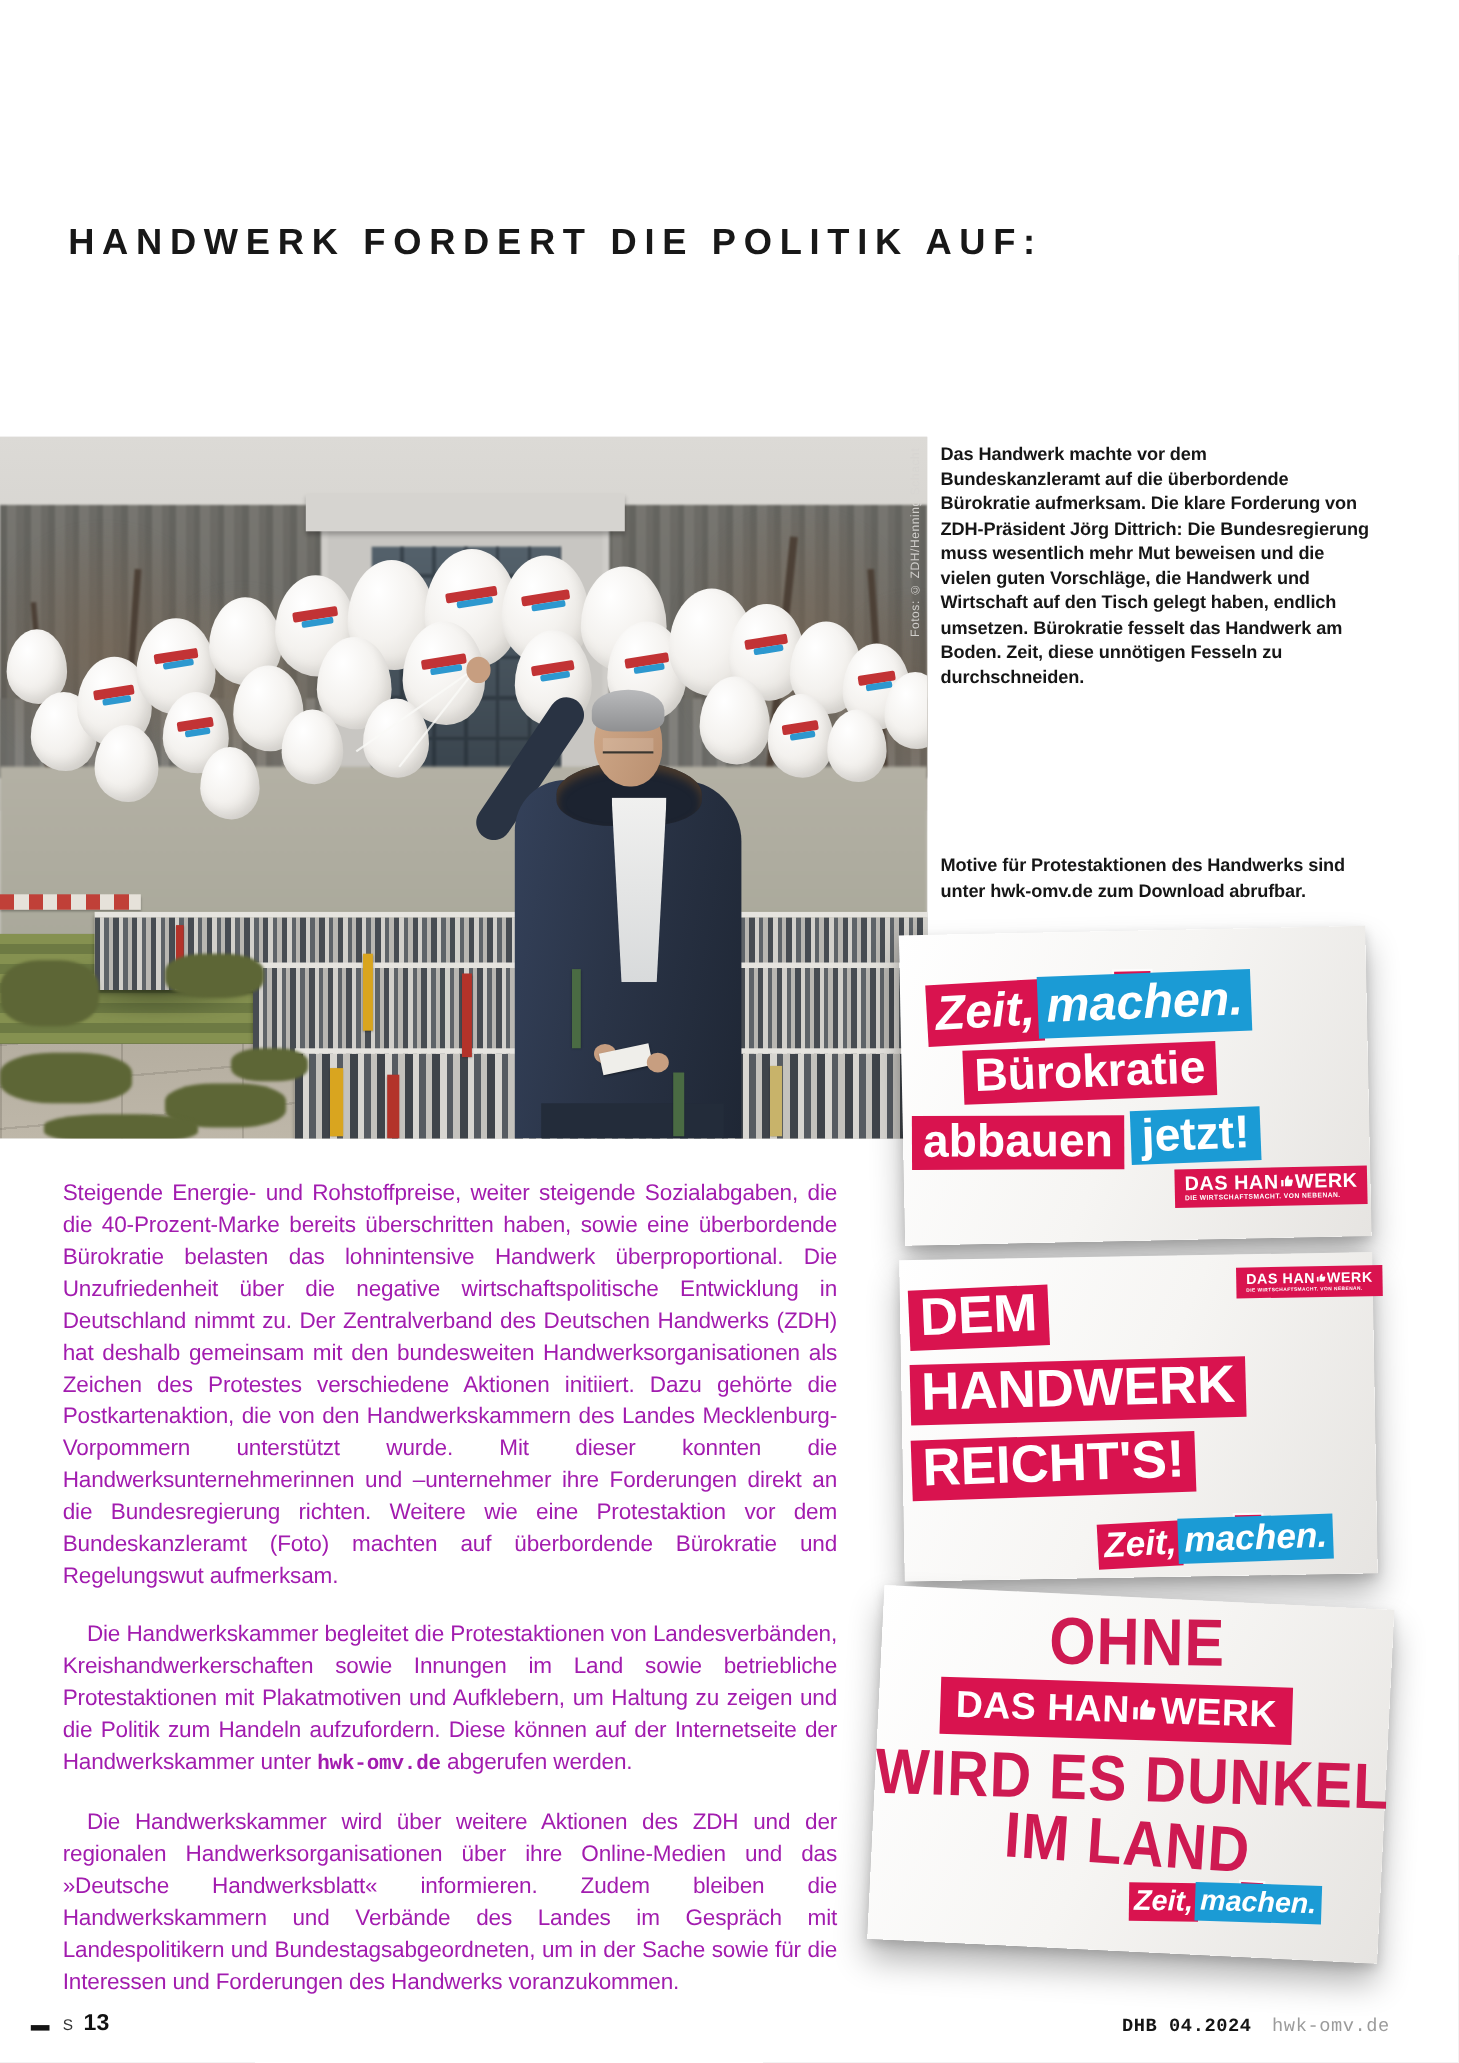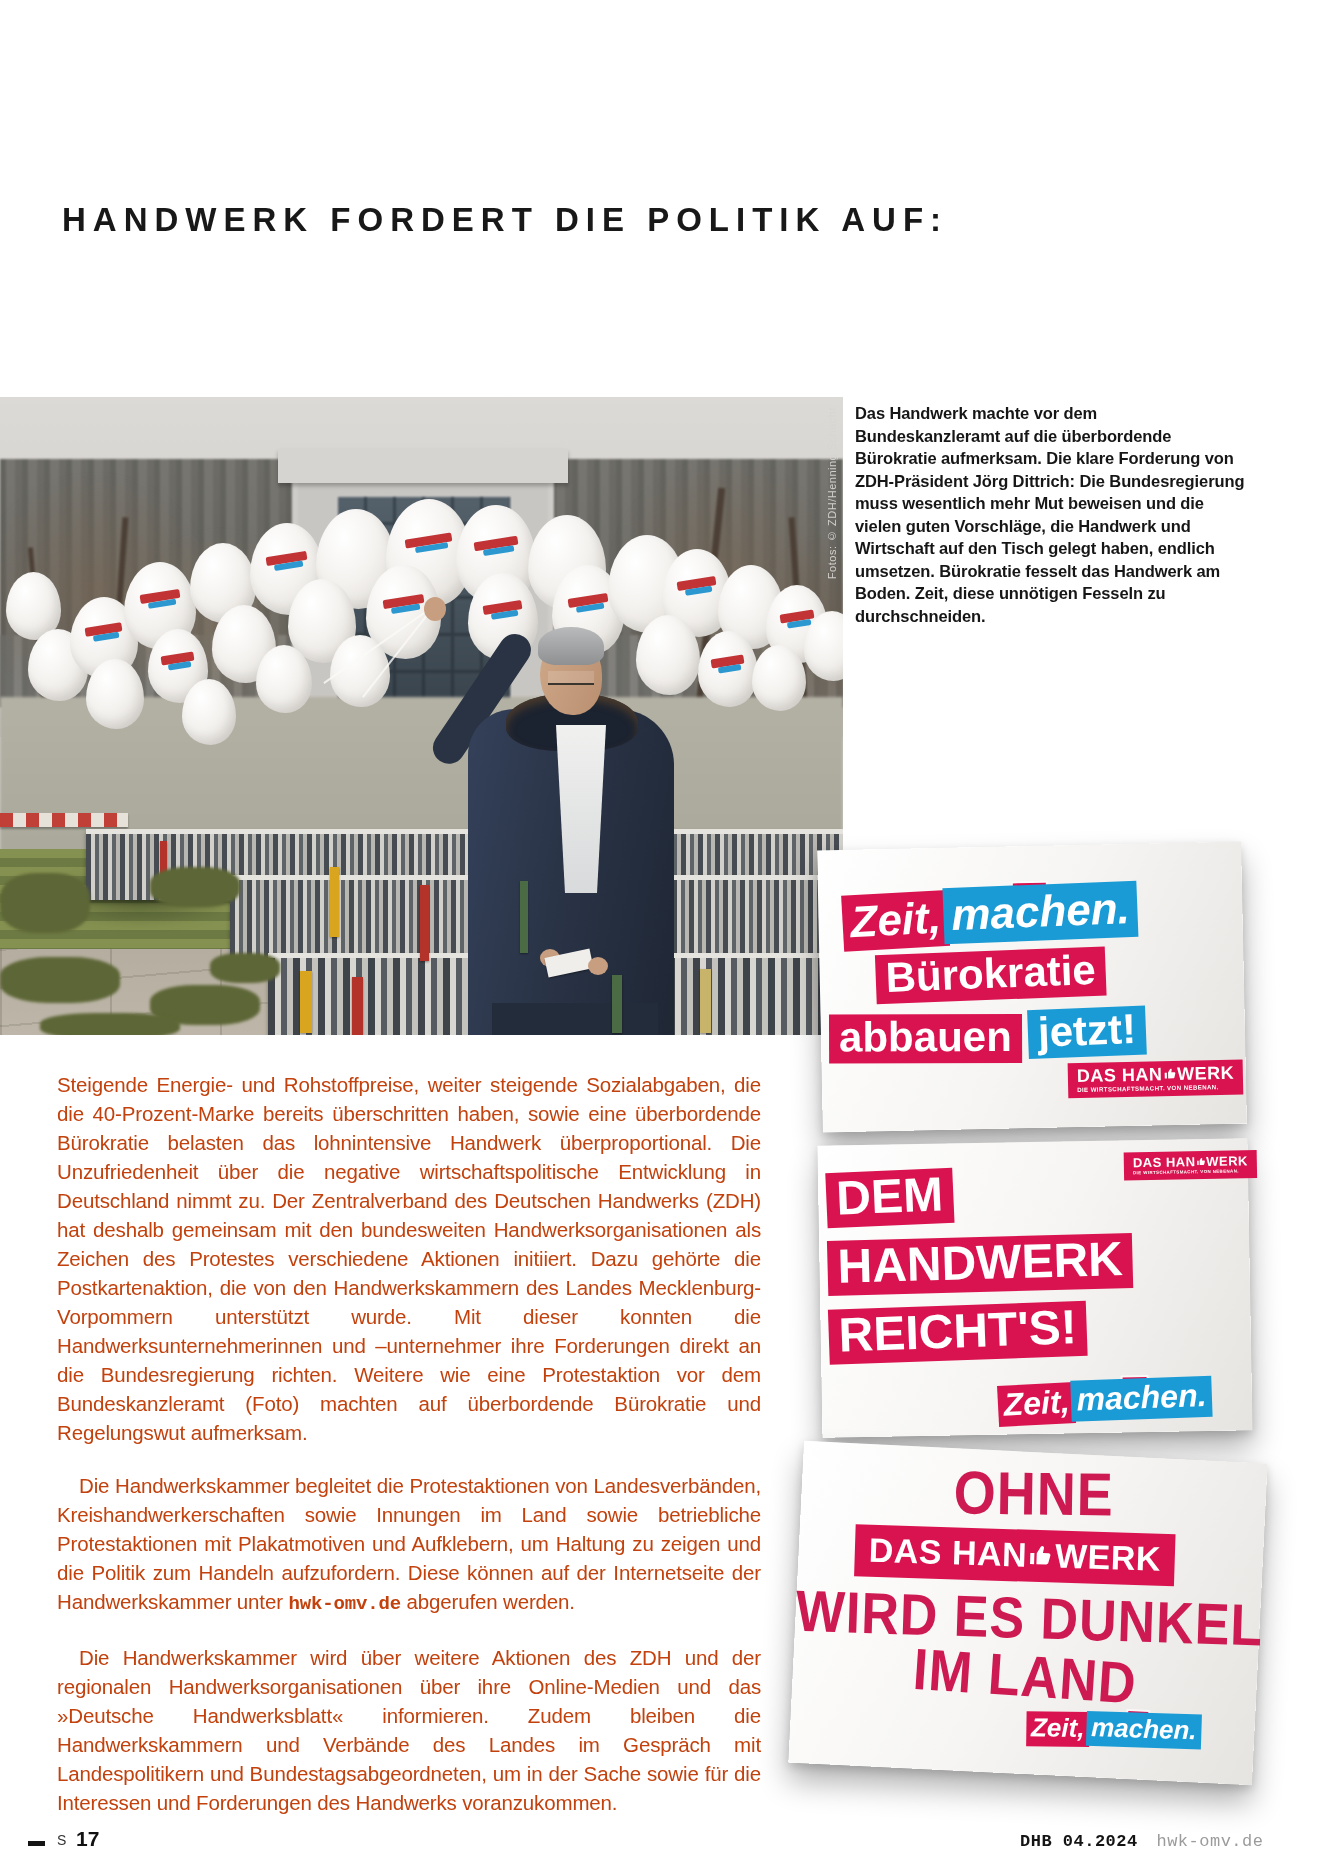--- a/index.html
+++ b/index.html
@@ -101,21 +101,21 @@
   .dh-logo{display:inline-block;background:var(--pink);color:#fff;text-align:left;
       padding:4px 9px 5px;line-height:1;}
   .dh-main{font-weight:800;letter-spacing:.5px;white-space:nowrap;}
   .dh-sub{font-weight:700;font-size:.34em;letter-spacing:.4px;margin-top:2px;white-space:nowrap;}
   .thumb{display:inline-block;height:.82em;width:.82em;vertical-align:-6%;}
   .stamp{font-weight:800;color:#ce1a52;letter-spacing:1px;transform:scaleY(1.12);
       white-space:nowrap;line-height:1;}
 
   
   .bodytext{left:57px;top:1070px;width:704px;font-size:20.5px;line-height:29px;
-      color:#c2410c;text-align:justify;letter-spacing:-.15px;}
+      color:#a21caf;text-align:justify;letter-spacing:-.15px;}
   .bodytext p{margin:0;}
   .bodytext p.indent{text-indent:22px;margin-top:24px;}
   .inlink{font-weight:700;font-family:"Liberation Mono", monospace;font-size:19px;}
 
   
   .footer-bar{left:28px;top:1841px;width:17px;height:5px;background:#141414;}
   .footer-s{left:57px;top:1832px;font-size:14px;color:#333;letter-spacing:1px;}
   .footer-num{left:76px;top:1827px;font-size:21px;font-weight:800;color:#111;}
   .footer-right{left:1020px;top:1831px;font-size:17px;white-space:nowrap;text-align:center;}
   .footer-issue{font-weight:800;color:#141414;font-family:"Liberation Mono", monospace;letter-spacing:.5px;}
@@ -241,20 +241,21 @@
       <div class="abs spine" style="left: 160px; top: 444px; width: 7px; height: 50px; background: rgb(179, 51, 42);"></div>
       <div class="abs grasspatch" style="left: 0px; top: 560px; width: 120px; height: 46px;"></div>
       <div class="abs grasspatch" style="left: 150px; top: 588px; width: 110px; height: 40px;"></div>
       <div class="abs grasspatch" style="left: 40px; top: 616px; width: 140px; height: 26px;"></div>
       <div class="abs grasspatch" style="left: 210px; top: 556px; width: 70px; height: 30px;"></div>
       <div class="abs grasspatch" style="left: 0px; top: 476px; width: 90px; height: 60px;"></div>
       <div class="abs grasspatch" style="left: 150px; top: 470px; width: 90px; height: 40px;"></div>
     </div>
 
   <div class="abs caption" style="top:402px;">Das Handwerk machte vor dem Bundeskanzleramt auf die überbordende Bürokratie aufmerksam. Die klare Forderung von ZDH-Präsident Jörg Dittrich: Die Bundesregierung muss wesentlich mehr Mut beweisen und die vielen guten Vorschläge, die Handwerk und Wirtschaft auf den Tisch gelegt haben, endlich umsetzen. Bürokratie fesselt das Handwerk am Boden. Zeit, diese unnötigen Fesseln zu durchschneiden.</div>
+  <div class="abs caption" style="top:776px;">Motive für Protestaktionen des Handwerks sind unter hwk-omv.de zum Download abrufbar.</div>
 
   <div class="abs poster" style="left:820px;top:846px;width:424px;height:282px;transform:rotate(-1.2deg);">
     <div class="abs" style="left:24px;top:44px;font-size:44px;">
       <span class="zeitlogo">
         <span class="z-zeit">Zeit,</span><span class="z-zu">zu</span><span class="z-machen">machen.</span>
       </span>
     </div>
     <div class="abs" style="left:56px;top:104px;">
       <span class="blk pinkbg" style="font-size:42px;transform:rotate(-1deg);">Bürokratie</span>
     </div>
@@ -310,19 +311,19 @@
   </div>
 
   <div class="abs bodytext">
     <p>Steigende Energie- und Rohstoffpreise, weiter steigende Sozialabgaben, die die 40-Prozent-Marke bereits überschritten haben, sowie eine überbordende Bürokratie belasten das lohnintensive Handwerk überproportional. Die Unzufriedenheit über die negative wirtschaftspolitische Entwicklung in Deutschland nimmt zu. Der Zentralverband des Deutschen Handwerks (ZDH) hat deshalb gemeinsam mit den bundesweiten Handwerksorganisationen als Zeichen des Protestes verschiedene Aktionen initiiert. Dazu gehörte die Postkartenaktion, die von den Handwerkskammern des Landes Mecklenburg-Vorpommern unterstützt wurde. Mit dieser konnten die Handwerksunternehmerinnen und –unternehmer ihre Forderungen direkt an die Bundesregierung richten. Weitere wie eine Protestaktion vor dem Bundeskanzleramt (Foto) machten auf überbordende Bürokratie und Regelungswut aufmerksam.</p>
     <p class="indent"><span>Die Handwerkskammer begleitet die Protestaktionen von Landesverbänden, Kreishandwerkerschaften sowie Innungen im Land sowie betriebliche Protestaktionen mit Plakatmotiven und Aufklebern, um Haltung zu zeigen und die Politik zum Handeln aufzufordern. Diese können auf der Internetseite der Handwerkskammer unter </span><span class="inlink">hwk-omv.de</span><span> abgerufen werden.</span></p>
     <p class="indent">Die Handwerkskammer wird über weitere Aktionen des ZDH und der regionalen Handwerksorganisationen über ihre Online-Medien und das »Deutsche Handwerksblatt« informieren. Zudem bleiben die Handwerkskammern und Verbände des Landes im Gespräch mit Landespolitikern und Bundestagsabgeordneten, um in der Sache sowie für die Interessen und Forderungen des Handwerks voranzukommen.</p>
   </div>
 
   <div class="abs footer-bar"></div>
   <div class="abs footer-s">S</div>
-  <div class="abs footer-num">17</div>
+  <div class="abs footer-num">13</div>
   <div class="abs footer-right">
     <span class="footer-issue">DHB 04.2024</span>
     <span class="footer-site">hwk-omv.de</span>
   </div>
 
 </div>
 
 </body></html>

